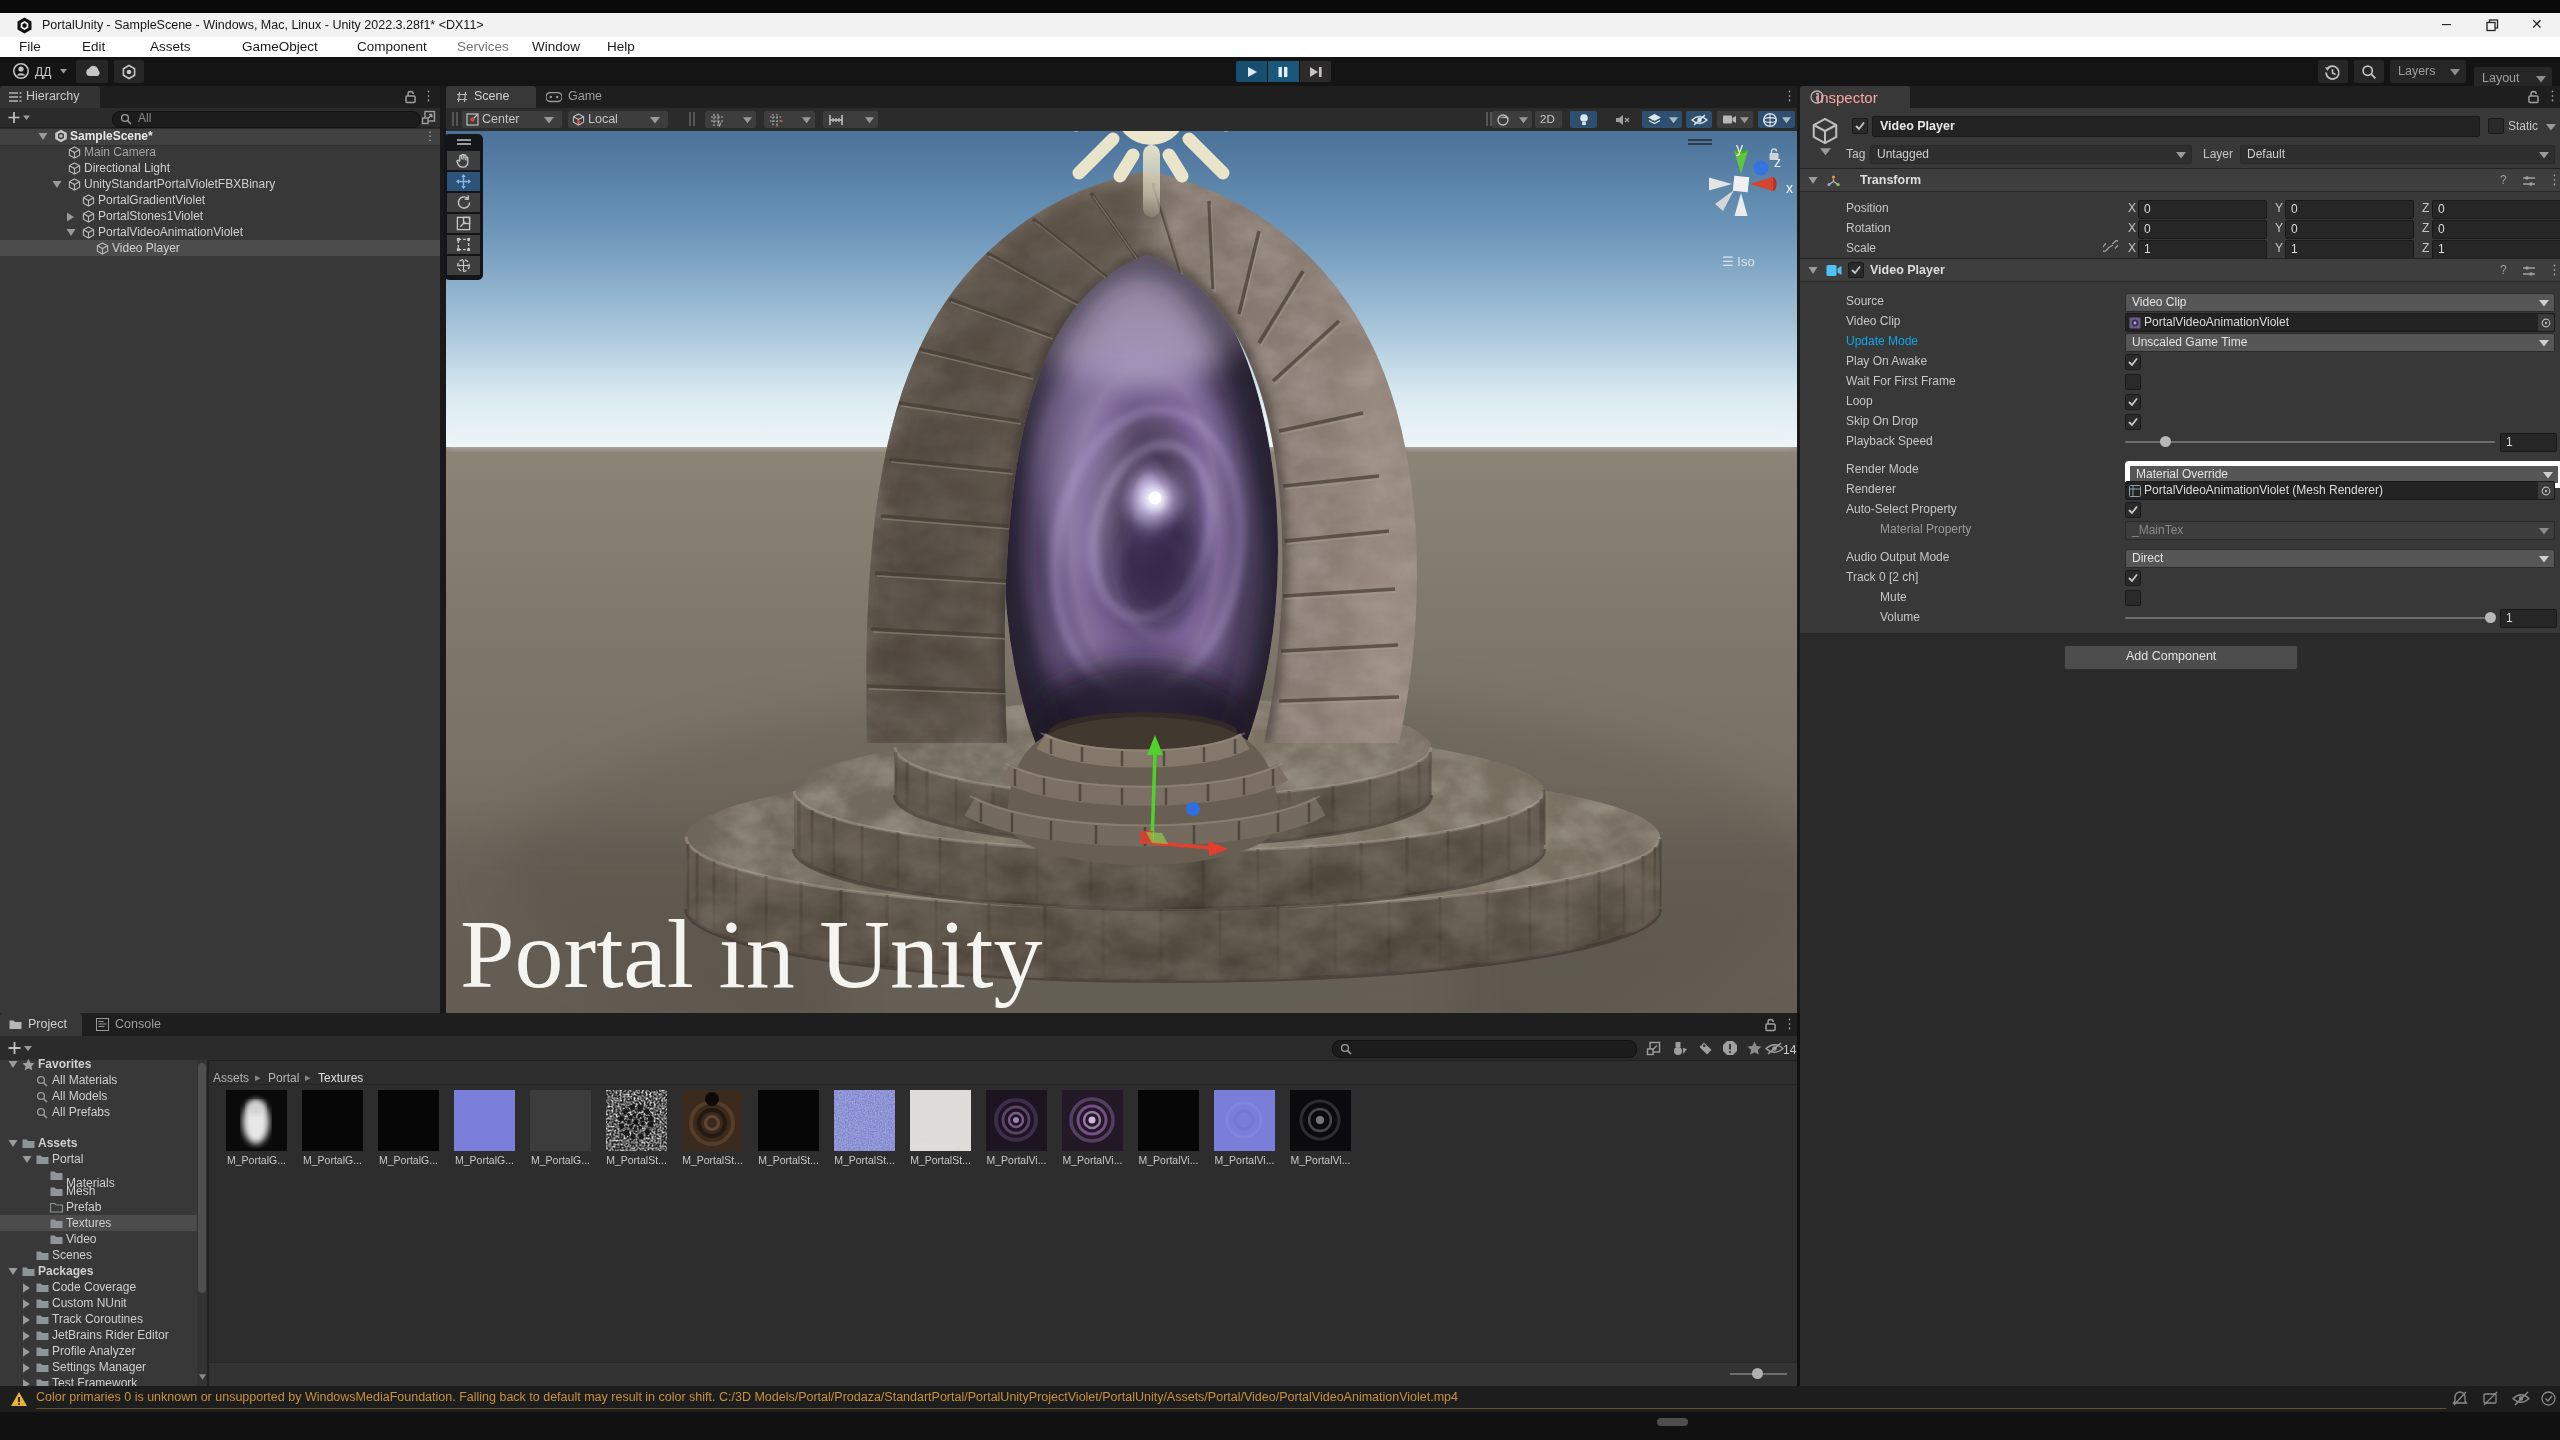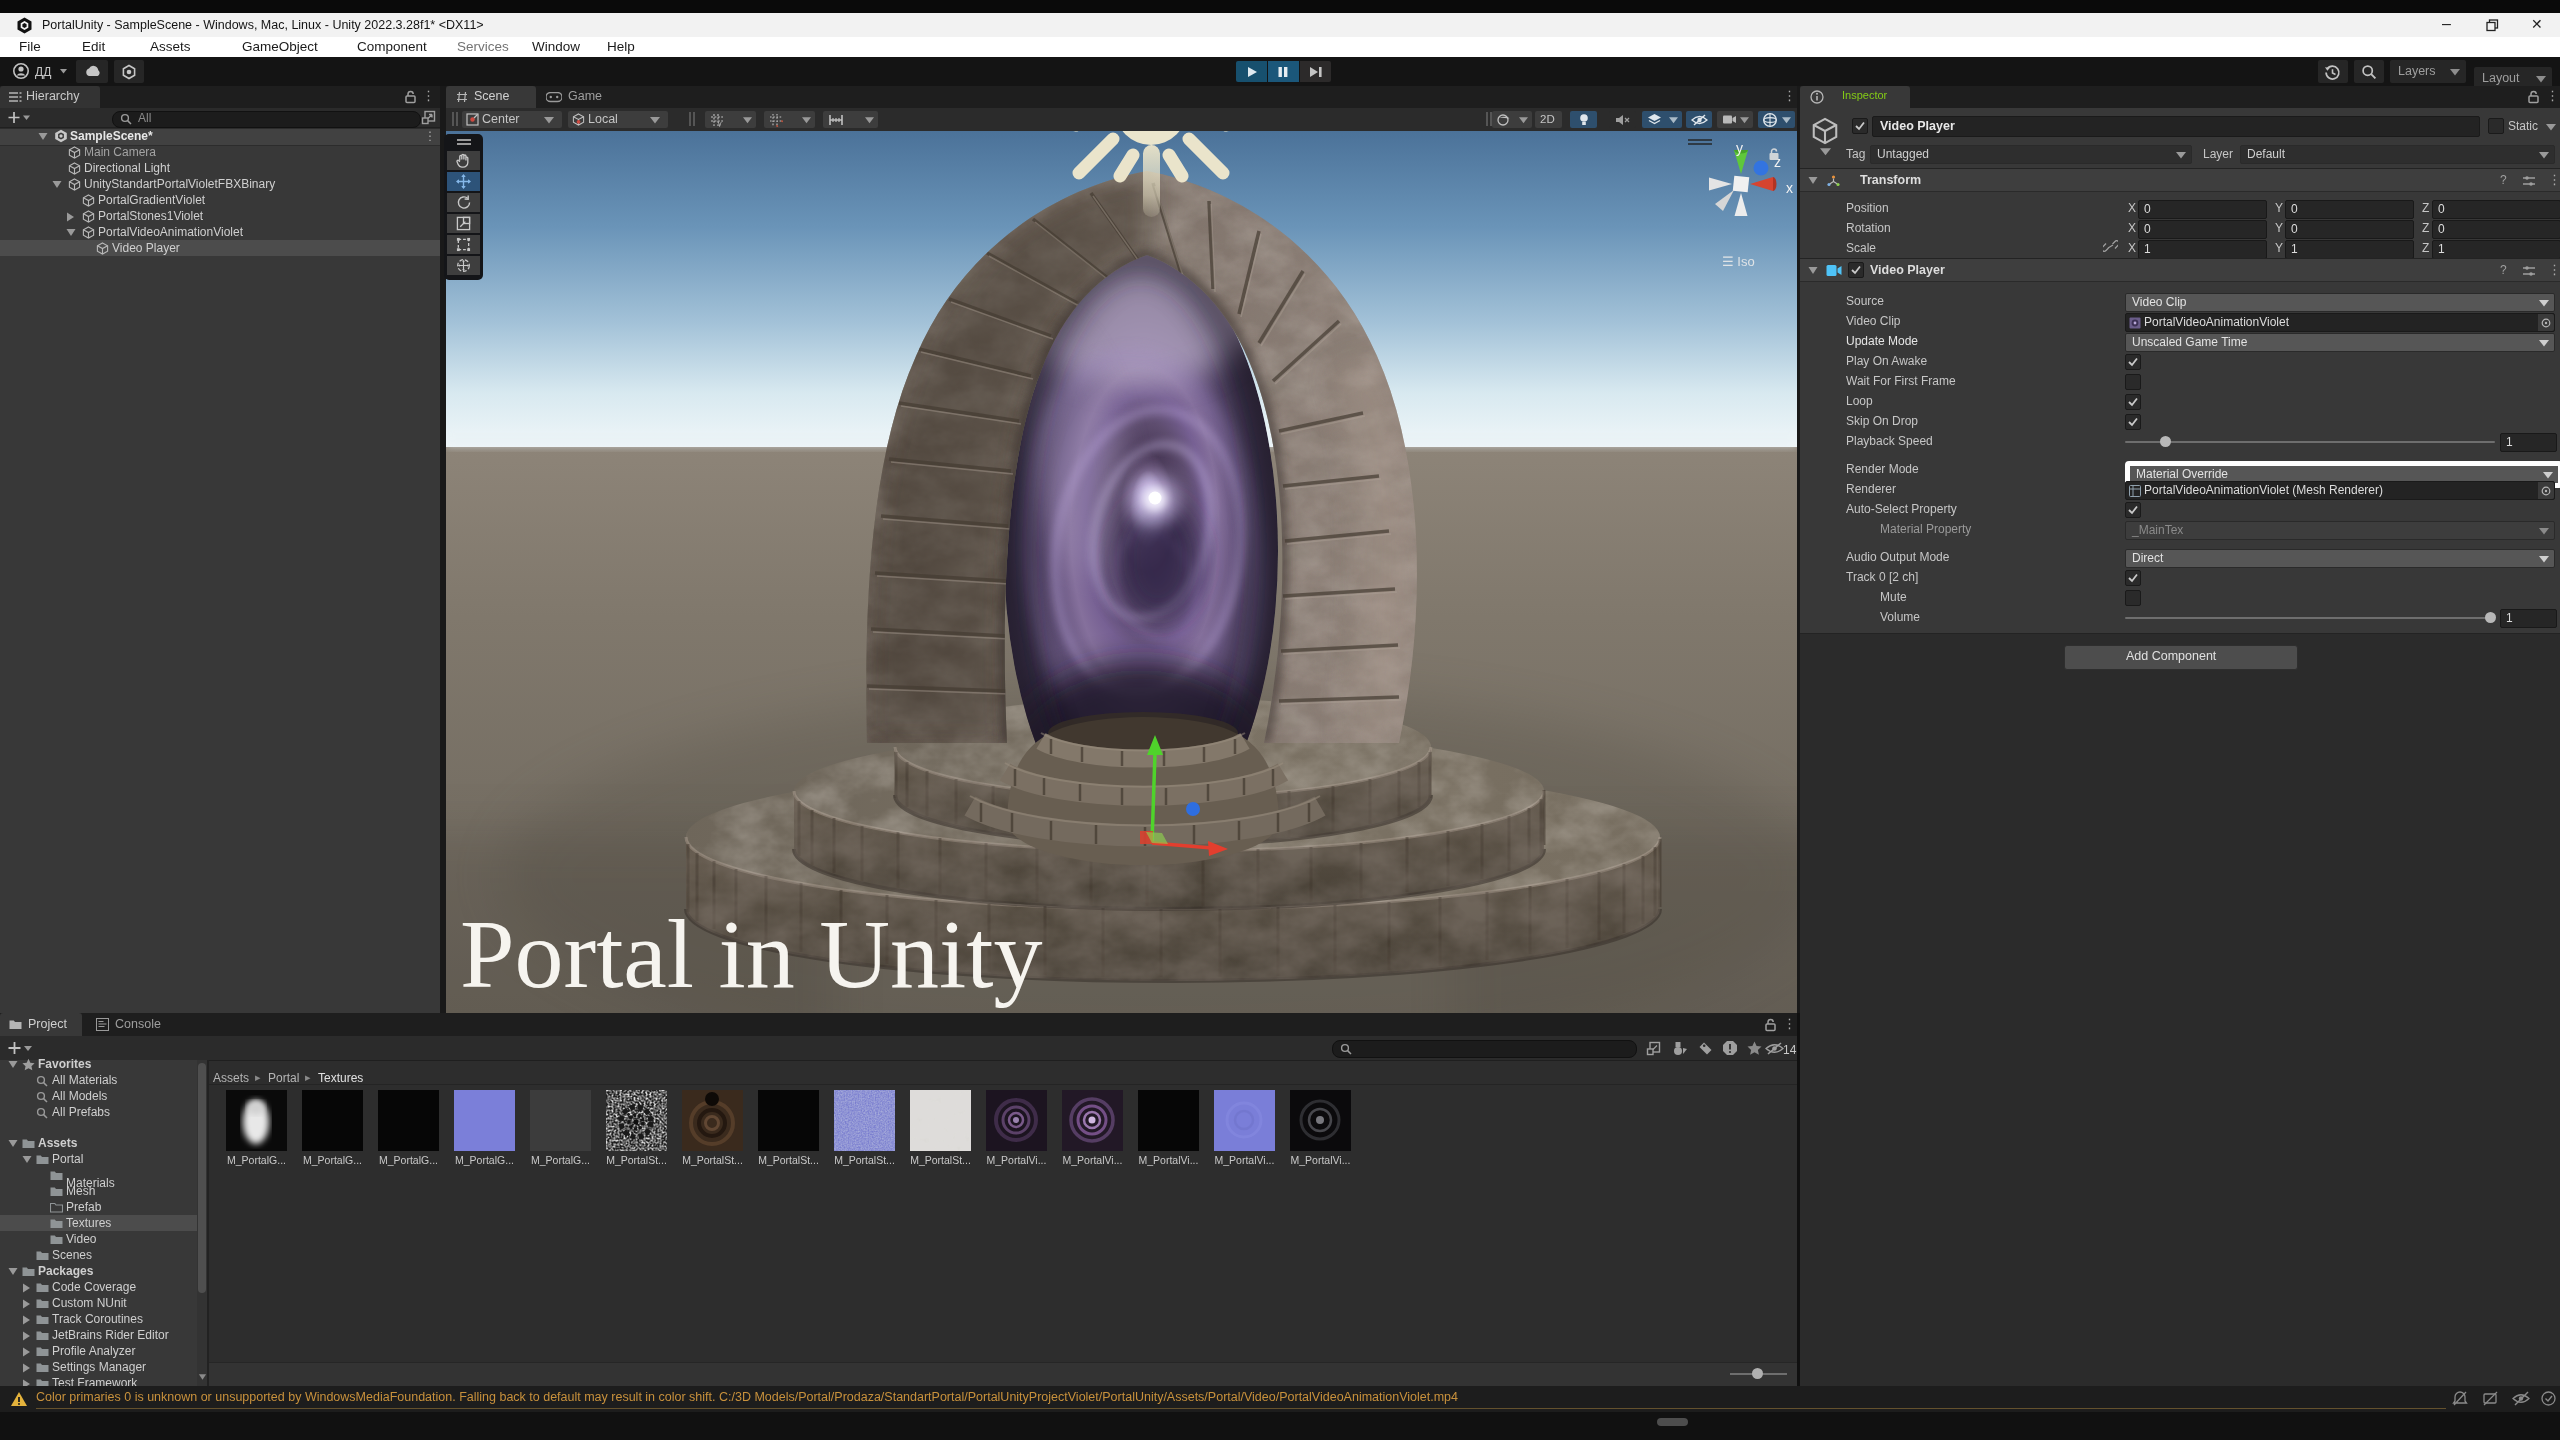--- a/index.html
+++ b/index.html
@@ -664,21 +664,21 @@
   </svg>
 <div class="abs" style="left:1797px;top:86px;width:3px;height:927px;background:#191919;"></div>
 <div class="abs" style="left:1800px;top:86px;width:760px;height:1300px;background:#383838;">
     <div class="abs" style="left:0;top:0;width:760px;height:22px;background:#1e1e1e;"></div>
     <div class="abs" style="left:0;top:0;width:110px;height:22px;background:#383838;border-radius:3px 3px 0 0;"></div>
     <svg class="abs" style="left:10px;top:4px;" width="14" height="14" viewBox="0 0 14 14">
       <circle cx="7" cy="7" r="6" fill="none" stroke="#b5b5b5" stroke-width="1.3"></circle>
       <path d="M7 6 V10.5" stroke="#b5b5b5" stroke-width="1.6"></path>
       <circle cx="7" cy="3.8" r="1" fill="#b5b5b5"></circle>
     </svg>
-    <span class="txt" style="left:42px;top:3px;font-size:11px;color:#84cc16;">Inspector</span>
+    <span class="txt" style="left:16px;top:3px;font-size:15px;color:#fca5a5;">Inspector</span>
     <svg class="abs" style="left:727px;top:4px;" width="13" height="14" viewBox="0 0 13 14">
       <rect x="2" y="6" width="9" height="6.5" rx="1" fill="none" stroke="#9f9f9f" stroke-width="1.5"></rect>
       <path d="M4 6 V4 a2.6 2.6 0 0 1 5.2 0" fill="none" stroke="#9f9f9f" stroke-width="1.5"></path>
     </svg>
     <span class="txt" style="left:746px;top:2px;font-size:13px;color:#aaa;">⋮</span>
     <svg class="abs" style="left:10px;top:30px;" width="30" height="30" viewBox="0 0 16 16">
       <path d="M8 1.5 L14 4.8 L14 11.2 L8 14.5 L2 11.2 L2 4.8 Z" fill="none" stroke="#bdbdbd" stroke-width="1.1"></path>
       <path d="M2 4.8 L8 8 L14 4.8 M8 8 L8 14.5" fill="none" stroke="#bdbdbd" stroke-width="1.1"></path>
     </svg>
     <svg class="abs" style="left:20px;top:62px;" width="11" height="8" viewBox="0 0 10 7">
@@ -810,21 +810,21 @@
         <circle cx="6" cy="6" r="1.4" fill="#b9a8d8"></circle>
       </svg>
       <span class="txt" style="left:18px;top:1px;font-size:12px;color:#dcdcdc;">PortalVideoAnimationViolet</span>
       <div class="abs" style="right:0;top:0;width:16px;height:17px;background:#3a3a3a;border-radius:0 2px 2px 0;">
         <svg class="abs" style="left:3px;top:3.5px;" width="10" height="10" viewBox="0 0 10 10">
           <circle cx="5" cy="5" r="3.8" fill="none" stroke="#b5b5b5" stroke-width="1.2"></circle>
           <circle cx="5" cy="5" r="1.2" fill="#b5b5b5"></circle>
         </svg>
       </div>
     </div>
-    <span class="txt" style="left:46px;top:248px;font-size:12px;color:#e5e5e5;">Update Mode</span>
+    <span class="txt" style="left:46px;top:248px;font-size:12px;color:#0ea5e9;">Update Mode</span>
     <div class="abs" style="left:325px;top:247px;width:428px;height:17px;background:#565656;border-radius:2px;border:1px solid #2a2a2a;">
       <span class="txt" style="left:6px;top:1px;font-size:12px;color:#e2e2e2;">Unscaled Game Time</span>
       <svg class="abs" style="right:5px;top:6px;" width="10" height="7" viewBox="0 0 10 7">
         <path d="M0 0 L10 0 L5 6.5 Z" fill="#cfcfcf"></path>
       </svg>
     </div>
     <span class="txt" style="left:46px;top:268px;font-size:12px;color:#c6c6c6;">Play On Awake</span>
     <div class="abs" style="left:325px;top:268px;width:14px;height:14px;background:#2a2a2a;border:1px solid #1a1a1a;border-radius:2px;">
       <svg class="abs" style="left:1px;top:1px;" width="12" height="12" viewBox="0 0 12 12">
         <path d="M2 6 L5 9 L10 2.5" fill="none" stroke="#c9c9c9" stroke-width="1.8"></path>

